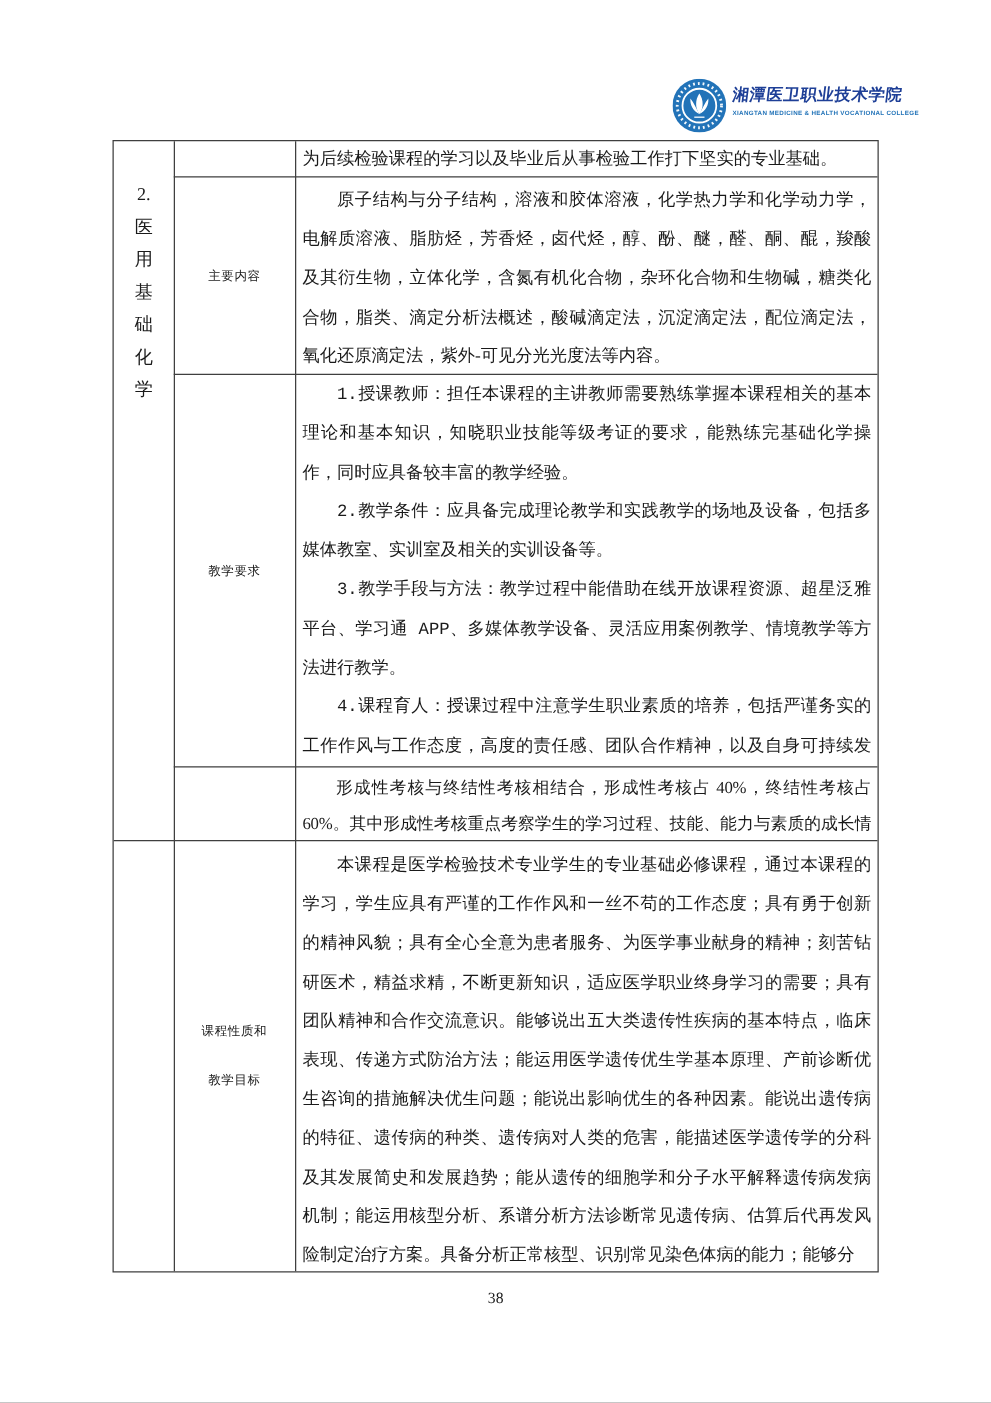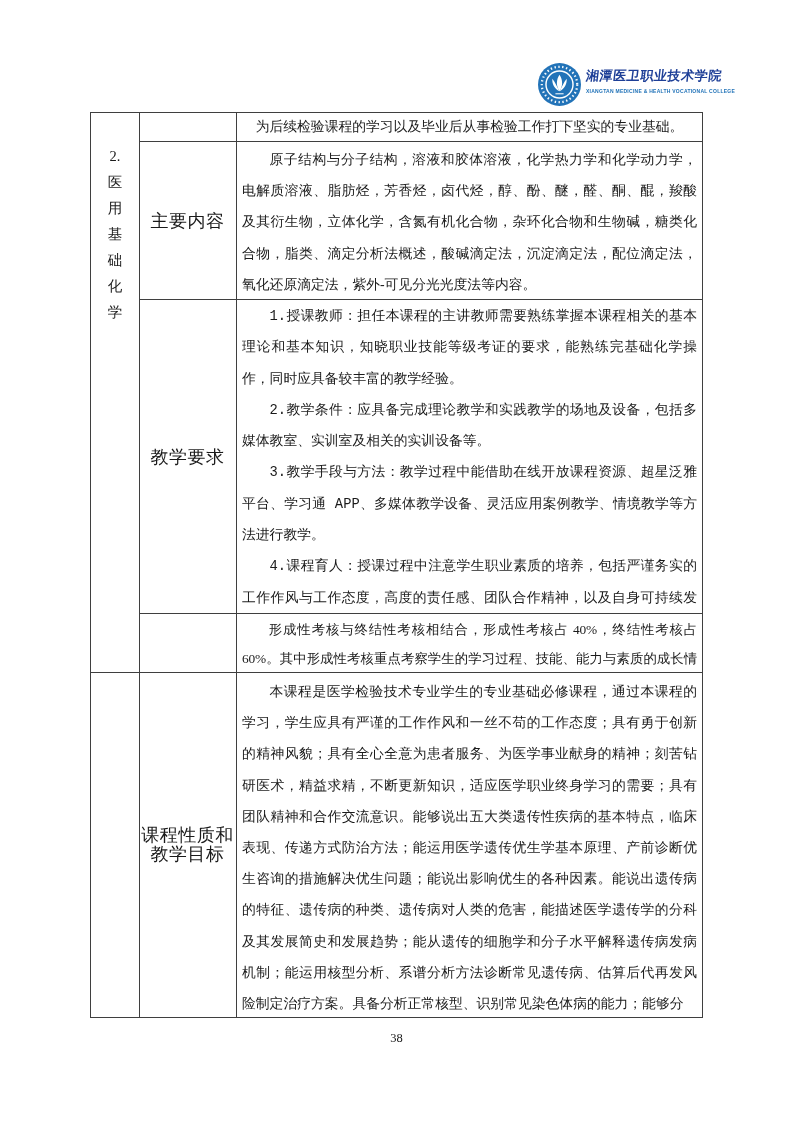--- a/index.html
+++ b/index.html
@@ -31,35 +31,35 @@
   .vline{width:1px;top:0;bottom:0;}
   .v1{left:48px;} .v2{left:145px;}
   .hline{height:1px;}
   .h1{top:28px;left:48px;right:0;}
   .h2{top:186px;left:48px;right:0;}
   .h3{top:500px;left:48px;right:0;}
   .h4{top:559px;left:0;right:0;}
   .cell{position:absolute;box-sizing:border-box;}
   .label-cell{
     display:flex;align-items:center;justify-content:center;text-align:center;
-    font-size:18px;letter-spacing:0.5px;
+    font-size:10px;letter-spacing:0.5px;
   }
   .course-no{
     left:0;top:30px;width:48px;text-align:center;
     font-size:14.5px;line-height:26px;white-space:pre-line;
   }
   .lab-main{left:48px;top:29px;width:97px;height:157px;}
   .lab-teach{left:48px;top:187px;width:97px;height:313px;}
   .lab-assess{left:48px;top:501px;width:97px;height:58px;}
-  .lab-nature{left:48px;top:560px;width:97px;height:344px;line-height:19px;white-space:pre-line;}
+  .lab-nature{left:48px;top:560px;width:97px;height:344px;line-height:39px;white-space:pre-line;}
   .txt{
     left:146px;width:465px;text-align:justify;font-size:13.8px;
     line-height:31.2px;padding:0 5px;overflow:hidden;
   }
-  .txt-carry{top:0;height:28px;line-height:28px;text-align:center;}
+  .txt-carry{top:0;height:28px;line-height:28px;text-align:left;}
   .txt-main{top:29px;height:157px;padding-top:2px;text-indent:2em;}
   .txt-teach{top:187px;height:313px;padding-top:1px;font-family:Liberation Mono, monospace;}
   .txt-teach p{margin:0;text-indent:2em;line-height:31.3px;}
   .txt-assess{top:501px;height:58px;line-height:29px;padding-top:1px;text-indent:2em;font-size:13.4px;letter-spacing:-0.2px;}
   .txt-nature{top:560px;height:344px;padding-top:3px;text-indent:2em;}
   
   .pageno{position:absolute;left:0;right:0;top:1031px;text-align:center;font-size:12.5px;}
 </style>
 </head>
 <body>

